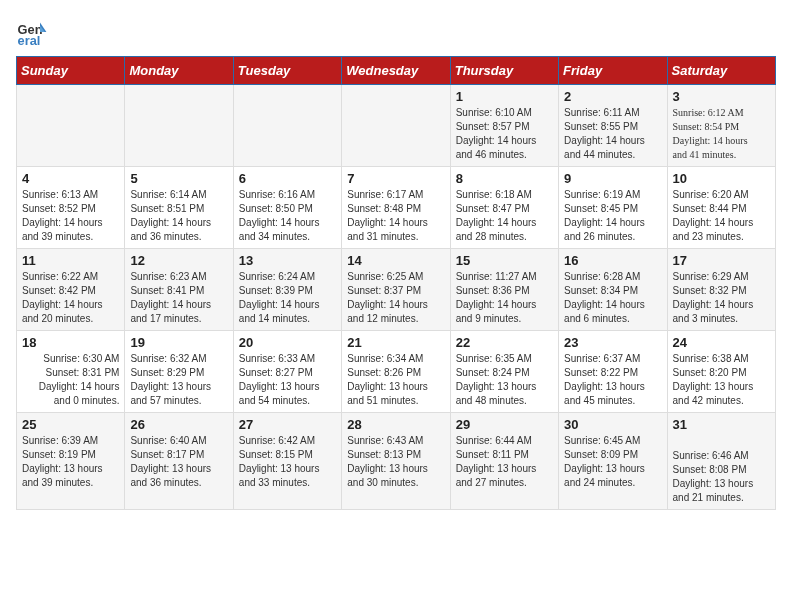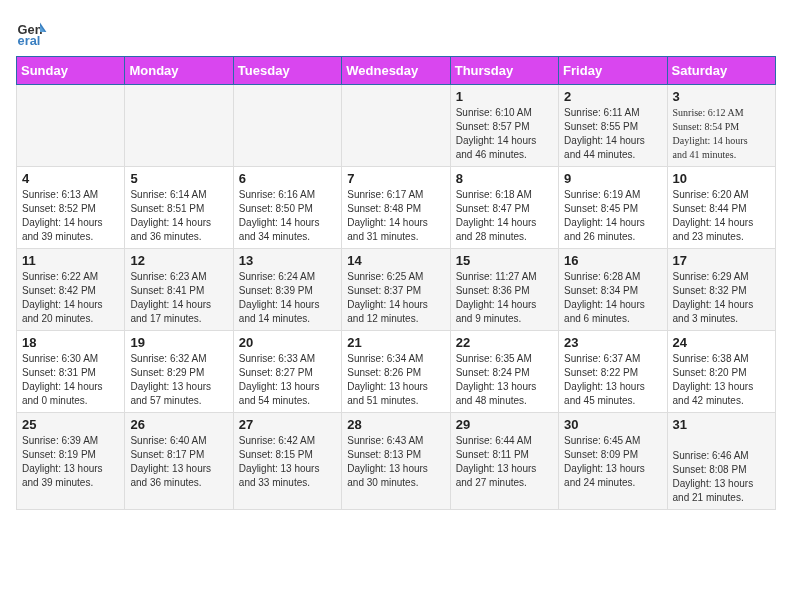--- a/index.html
+++ b/index.html
@@ -47,22 +47,23 @@
     .location {
       font-size: 15px;
       color: #444;
     }
     .calendar {
       width: 100%;
       border-collapse: collapse;
       font-size: 11px;
     }
     .calendar thead tr {
-      background-color: #d946ef;
+      background-color: #b91c1c;
       color: #fff;
+      font-style: italic;
     }
     .calendar thead th {
       padding: 6px 4px;
       text-align: left;
       font-size: 13px;
       font-weight: bold;
       border: 1px solid #2a6aaa;
     }
     .calendar tbody tr {
       border-bottom: 1px solid #ccc;
@@ -258,21 +259,21 @@
           <div class="day-num">17</div>
           <div class="day-info" style="white-space: pre-line;">Sunrise: 6:29 AM
 Sunset: 8:32 PM
 Daylight: 14 hours
 and 3 minutes.</div>
         </td>
       </tr>
       <tr>
         <td>
           <div class="day-num">18</div>
-          <div class="day-info" style="white-space: pre-line;">Sunrise: 6:30 AM
+          <div class="day-info" style="white-space: pre-line; text-align: right;">Sunrise: 6:30 AM
 Sunset: 8:31 PM
 Daylight: 14 hours
 and 0 minutes.</div>
         </td>
         <td>
           <div class="day-num">19</div>
           <div class="day-info" style="white-space: pre-line;">Sunrise: 6:32 AM
 Sunset: 8:29 PM
 Daylight: 13 hours
 and 57 minutes.</div>

